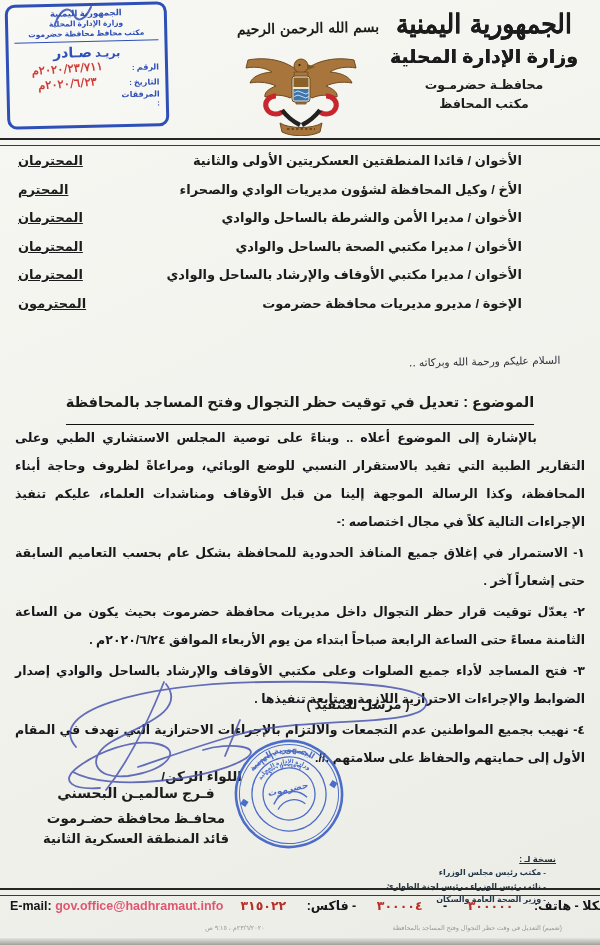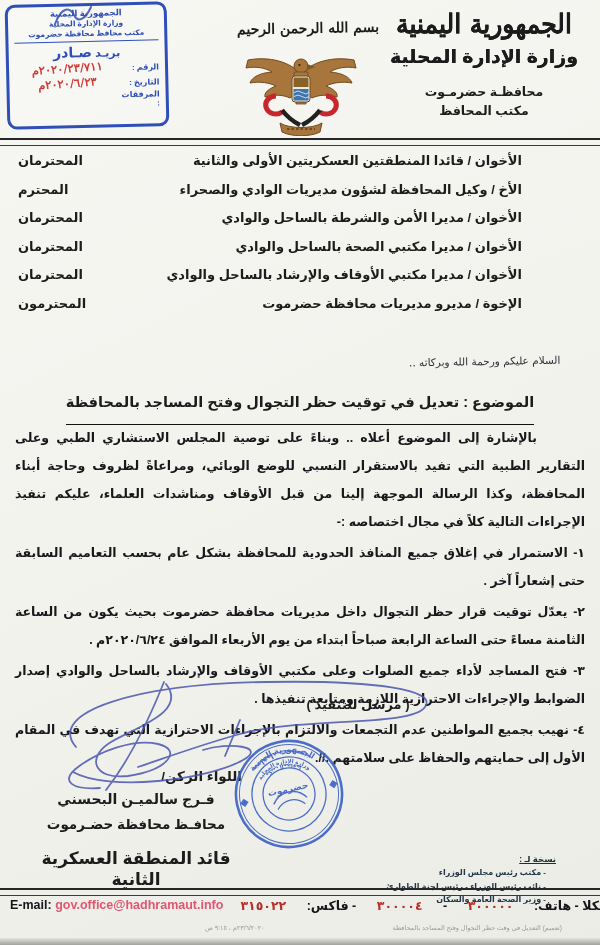--- a/index.html
+++ b/index.html
@@ -5,21 +5,21 @@
   html,body{margin:0;padding:0;background:#9a9a96;}
   .page{position:relative;width:600px;height:945px;overflow:hidden;
         background:linear-gradient(155deg,#f7f7f3 0%,#f1f2ec 55%,#ebece6 100%);
         font-family:"Liberation Sans","DejaVu Sans",sans-serif;color:#1c1c1c;}
 
   
   .hdr-right{position:absolute;top:12px;right:8px;width:216px;text-align:center;direction:rtl;}
   .republic{font-family:"DejaVu Serif",serif;font-size:25px;font-weight:bold;line-height:1.05;
             transform:scaleY(1.06);text-shadow:0 0 .4px #000;}
   .ministry{font-size:19px;font-weight:bold;margin-top:7px;text-shadow:0 0 .4px #000;}
-  .gov{font-size:12.5px;font-weight:bold;margin-top:16px;letter-spacing:1px;}
+  .gov{font-size:12.5px;font-weight:bold;margin-top:9px;letter-spacing:1px;}
   .office{font-size:12.5px;font-weight:bold;margin-top:4px;}
 
   .bismillah{position:absolute;top:20px;left:226px;width:164px;text-align:center;
              font-family:"DejaVu Serif",serif;font-weight:bold;font-size:14px;transform:rotate(-1deg);}
   .emblem{position:absolute;top:46px;left:242px;}
 
   
   .outbox{position:absolute;top:3px;left:6px;width:162px;height:125px;border:3px solid #2e4fb7;
           border-radius:10px;transform:rotate(-1.3deg);color:#2e4fb7;padding:2px 6px;box-sizing:border-box;
           font-weight:bold;direction:rtl;background:rgba(255,255,255,.15);}
@@ -37,21 +37,21 @@
   
   .rule{position:absolute;left:0;width:600px;height:5px;border-top:2.5px solid #262626;border-bottom:1.8px solid #3a3a3a;}
   .rule.top{top:138px;}
   .rule.bottom{top:888px;}
 
   
   .recipients{position:absolute;top:153px;right:78px;left:18px;}
   .recipient{display:flex;direction:rtl;justify-content:space-between;align-items:baseline;
              font-weight:bold;font-size:13px;margin-bottom:13.5px;}
   .recipient .to{white-space:nowrap;}
-  .recipient .hon{white-space:nowrap;}
+  .recipient .hon{white-space:nowrap;text-decoration:underline;}
 
   .greeting{position:absolute;top:355px;right:40px;font-size:10.5px;color:#2e2e38;
             font-family:"DejaVu Serif",serif;transform:rotate(-1deg);direction:rtl;}
 
   .subject{position:absolute;top:394px;left:0;width:100%;text-align:center;direction:rtl;
            font-size:14.5px;font-weight:bold;}
   .subject span{border-bottom:1.7px solid #111;padding-bottom:14px;}
 
   
   .letter-body{position:absolute;top:424px;right:15px;left:15px;direction:rtl;text-align:justify;
@@ -59,33 +59,33 @@
   .letter-body p{margin:0 0 3px 0;}
   .letter-body .intro{text-indent:48px;}
 
   .dispatch{position:absolute;top:697px;left:287px;width:142px;text-align:center;direction:rtl;
             font-size:13px;font-weight:bold;}
 
   .sig-svg{position:absolute;top:668px;left:16px;z-index:2;}
 
   .sig-block{position:absolute;top:768px;left:30px;width:212px;text-align:center;direction:rtl;font-weight:bold;}
   .sig-rank{text-align:left;font-size:13.5px;direction:rtl;padding-left:6px;text-align:right;}
-  .sig-name{font-size:14px;margin-top:7px;}
+  .sig-name{font-size:14px;margin-top:1px;}
   .sig-t1{font-size:13.5px;margin-top:9px;}
-  .sig-t2{font-size:17px;margin-top:16px;}
+  .sig-t2{font-size:13px;margin-top:5px;}
 
   .round-stamp{position:absolute;top:737px;left:232px;transform:rotate(-12deg);opacity:.9;z-index:1;}
 
   
   .copies{position:absolute;top:818px;right:44px;width:200px;direction:rtl;color:#1d2b3a;margin-top:36px;}
   .copies .cl{font-size:8.5px;font-weight:bold;text-decoration:underline;margin-bottom:4px;}
   .copies .ci{font-size:8px;font-weight:bold;margin-bottom:4.5px;padding-right:10px;color:#25364a;}
 
   
-  .footer{position:absolute;top:898px;left:10px;right:8px;display:flex;justify-content:space-between;align-items:flex-start;}
+  .footer{position:absolute;top:898px;left:10px;right:8px;display:flex;justify-content:space-between;align-items:center;}
   .email{font-size:12.5px;font-weight:bold;white-space:nowrap;}
   .email .elbl{color:#15151a;}
   .email .eadr{color:#e25571;}
   .addr{direction:rtl;font-size:12.5px;font-weight:bold;color:#15151a;white-space:nowrap;}
   .addr .num{color:#b5302a;padding:0 17px;}
   .fn1{position:absolute;top:924px;right:38px;font-size:6.5px;color:#9a9a9a;direction:rtl;}
   .fn2{position:absolute;top:924px;left:205px;font-size:6.5px;color:#9a9a9a;direction:rtl;}
   .bottom-edge{position:absolute;bottom:0;left:0;right:0;height:7px;
                background:linear-gradient(#e3e3df,#a2a29d);}
 </style>

